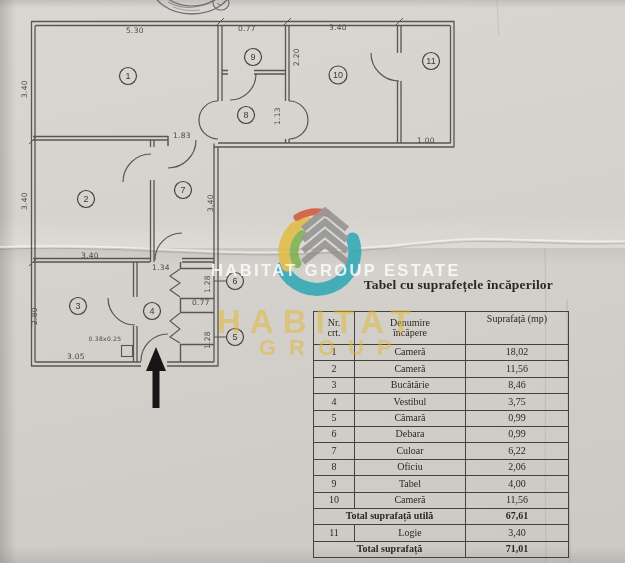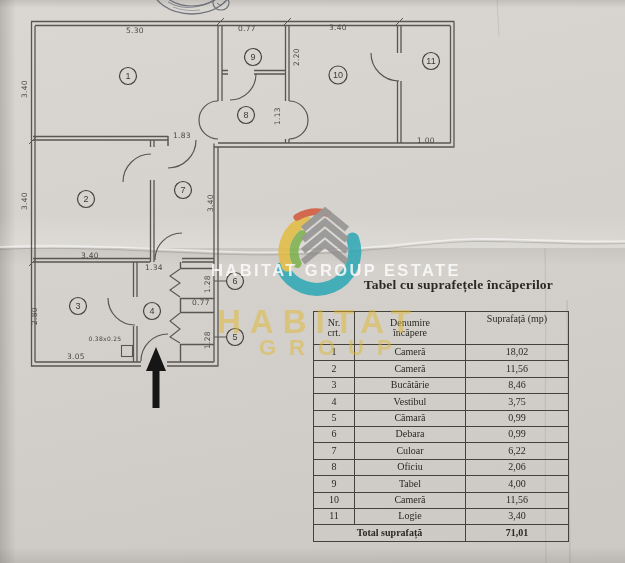--- a/index.html
+++ b/index.html
@@ -185,21 +185,21 @@
   <span class="dim" style="left:338px;top:27px">3.40</span>
   <span class="dim v" style="left:24px;top:89px">3.40</span>
   <span class="dim v" style="left:24px;top:201px">3.40</span>
   <span class="dim v" style="left:34px;top:316px">2.80</span>
   <span class="dim v" style="left:296px;top:57px">2.20</span>
   <span class="dim v" style="left:277px;top:116px">1.13</span>
   <span class="dim" style="left:426px;top:140px">1.00</span>
   <span class="dim" style="left:182px;top:135px">1.83</span>
   <span class="dim v" style="left:210px;top:203px">3.40</span>
   <span class="dim" style="left:90px;top:255px">3.40</span>
-  <span class="dim" style="left:154px;top:267px">1.34</span>
+  <span class="dim" style="left:161px;top:267px">1.34</span>
   <span class="dim" style="left:76px;top:356px">3.05</span>
   <span class="dim tiny" style="left:105px;top:338px">0.38x0.25</span>
   <span class="dim v" style="left:207px;top:284px">1.28</span>
   <span class="dim" style="left:201px;top:302px">0.77</span>
   <span class="dim v" style="left:207px;top:340px">1.28</span>
 
   <div id="tbl-title">Tabel cu suprafețele încăperilor</div>
 
   <table class="areas">
     <thead>
@@ -259,20 +259,24 @@
         <tr>
           <td class="c1">9</td>
           <td class="c2">Tabel</td>
           <td class="c3">4,00</td>
         </tr>
         <tr>
           <td class="c1">10</td>
           <td class="c2">Cameră</td>
           <td class="c3">11,56</td>
         </tr>
+        <tr class="total">
+          <td colspan="2">Total suprafață utilă</td>
+          <td>67,61</td>
+        </tr>
         <tr>
           <td class="c1">11</td>
           <td class="c2">Logie</td>
           <td class="c3">3,40</td>
         </tr>
         <tr class="total">
           <td colspan="2">Total suprafață</td>
           <td>71,01</td>
         </tr>
       </tbody>

